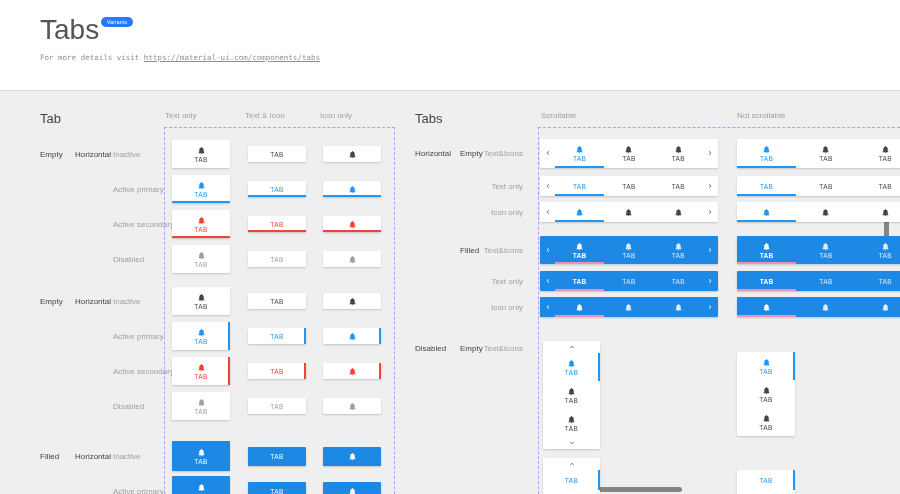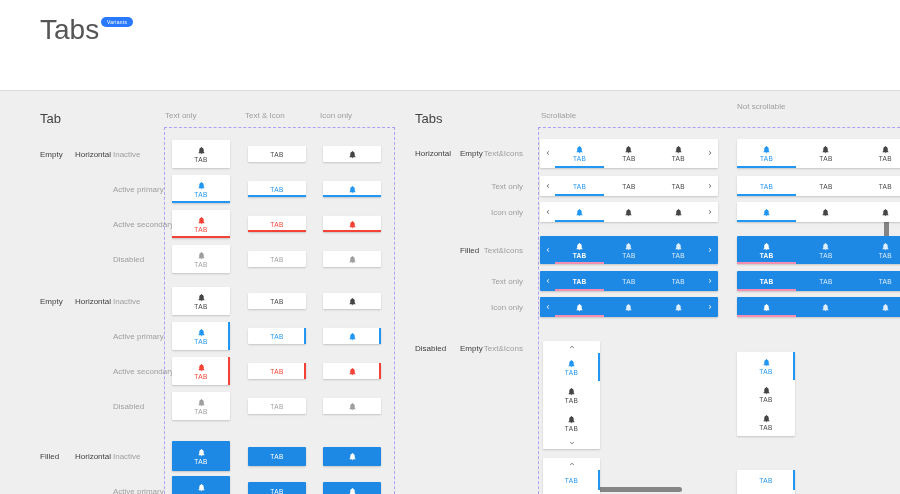--- a/index.html
+++ b/index.html
@@ -42,29 +42,30 @@
 </style>
 </head>
 <body>
 
 <div id="stage">
   <div class="bg"></div>
   <div class="divider"></div>
 
   <span class="title">Tabs</span>
   <span class="badge">Variants</span>
+  <div class="sub"><span>For more details visit </span><a href="#">https://material-ui.com/components/tabs</a></div>
 
   <span class="sec-title" style="left:40px;top:111px">Tab</span>
   <span class="colhdr" style="left:165px;top:111px">Text only</span>
   <span class="colhdr" style="left:245px;top:111px">Text &amp; Icon</span>
   <span class="colhdr" style="left:320px;top:111px">Icon only</span>
 
   <span class="sec-title" style="left:415px;top:111px">Tabs</span>
   <span class="colhdr" style="left:541px;top:111px">Scrollable</span>
-  <span class="colhdr" style="left:737px;top:102px">Not scrollable</span>
+  <span class="colhdr" style="left:737px;top:111px">Not scrollable</span>
 
   <div class="dashed" style="left:164px;top:127px;width:229px;height:400px"></div>
   <div class="dashed" style="left:538px;top:127px;width:390px;height:400px"></div>
 
   <div class="thumb" style="left:884px;top:204px;width:5px;height:42px"></div>
   <div class="thumb" style="left:580px;top:487px;width:102px;height:5px"></div>
 <span class="lbl dark" style="left: 40px; top: 154px;">Empty</span>
     <span class="lbl dark" style="left: 75px; top: 154px;">Horizontal</span>
     <span class="lbl mut" style="left: 113px; top: 154px;">Inactive</span>
     <div class="cell" style="left: 172px; top: 140px; width: 58px; height: 28px; color: rgb(69, 69, 69);">

